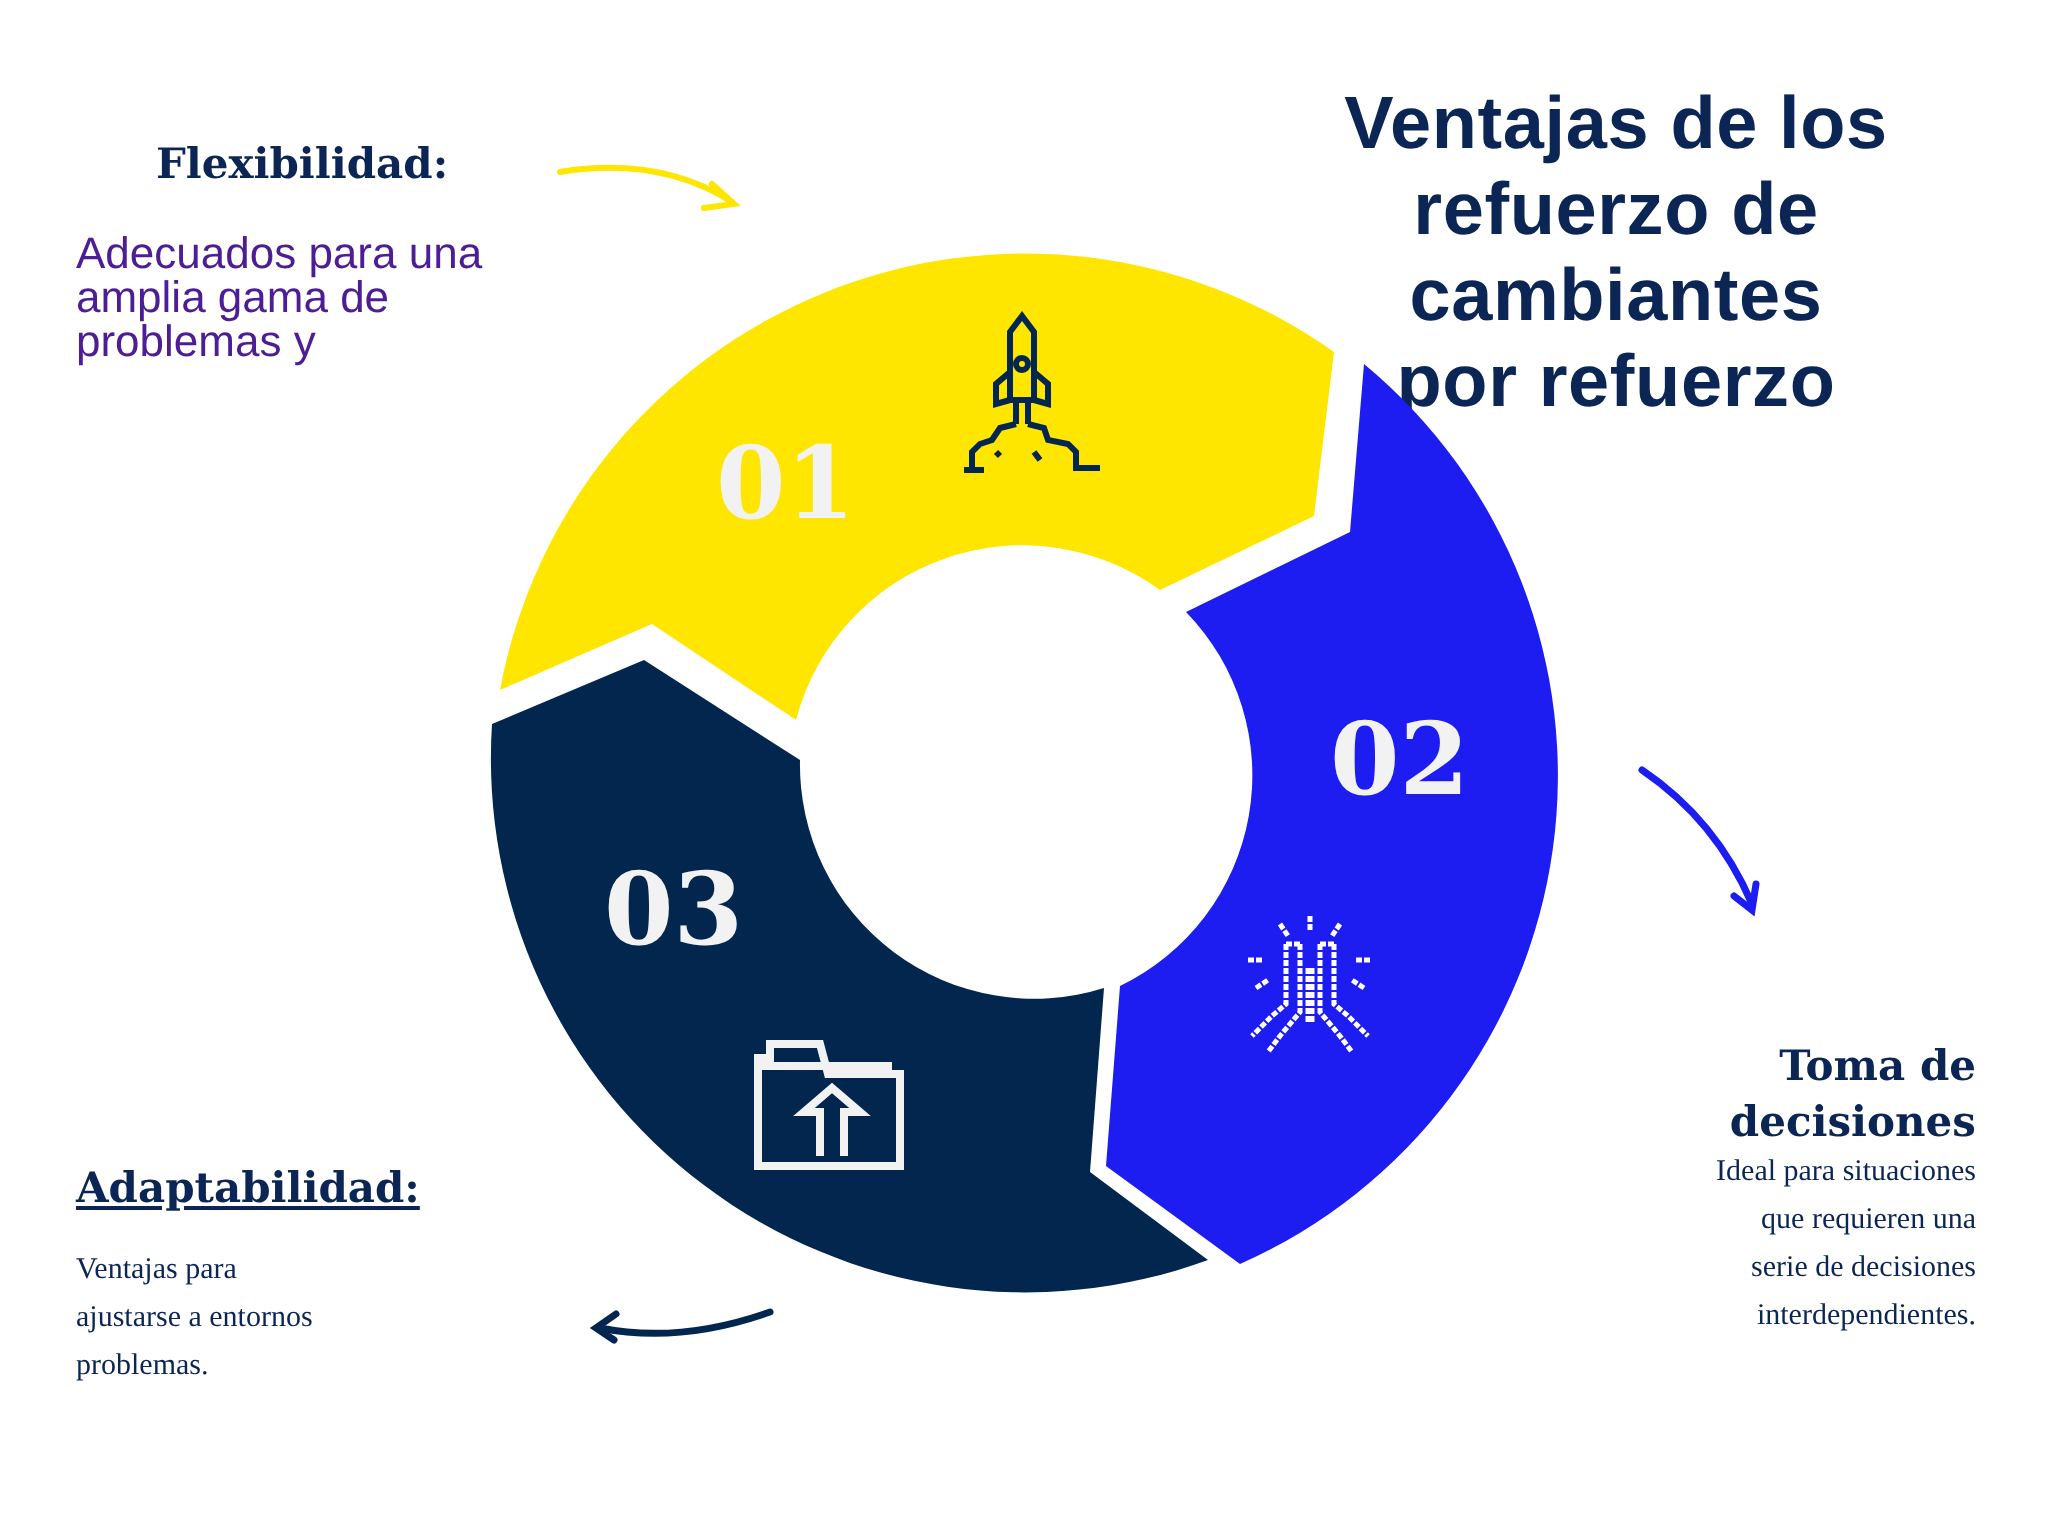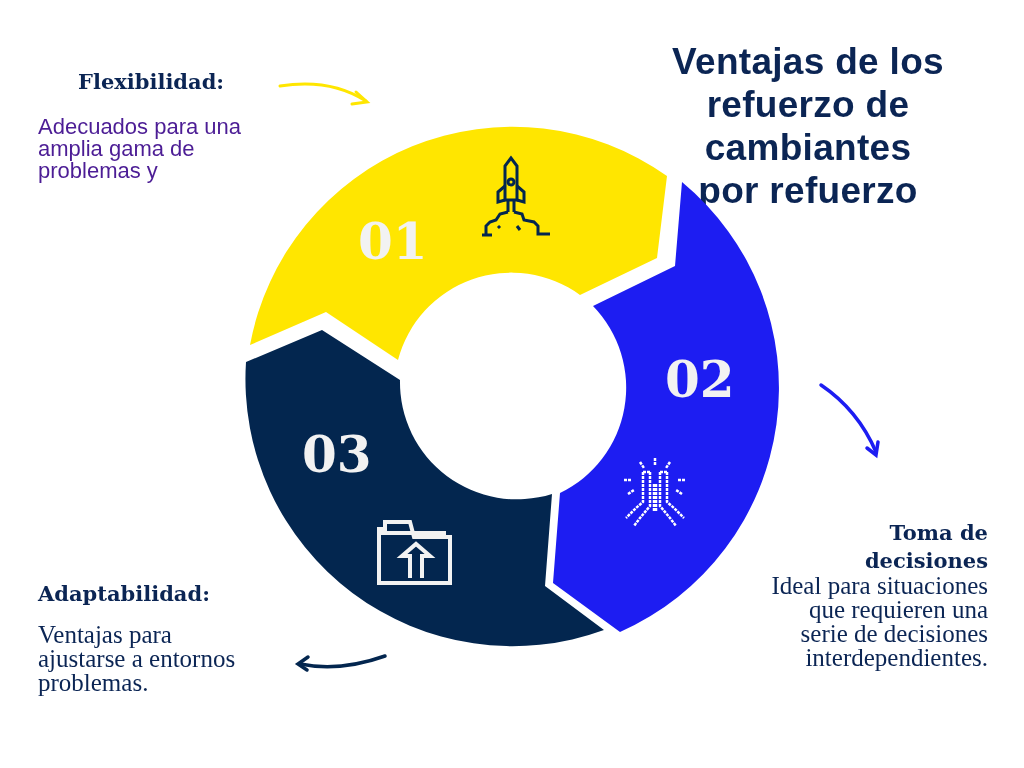--- a/index.html
+++ b/index.html
@@ -14,21 +14,21 @@
       position: absolute; color: #0b2554;
       font-family: "DejaVu Serif", serif; font-weight: bold;
       font-size: 21px; line-height: 28px;
     }
     .body-sans {
       position: absolute; color: #4c1d95;
       font-family: "Liberation Sans", sans-serif; font-size: 22px; line-height: 22px;
     }
     .body-serif {
       position: absolute; color: #0b2554;
-      font-family: "Liberation Serif", serif; font-size: 25px; line-height: 24px;
+      font-family: "Liberation Serif", serif; font-size: 15px; line-height: 24px;
     }
     svg.diagram { position: absolute; left: 0; top: 0; }
     .num { font-family: "DejaVu Serif", serif; font-weight: bold; font-size: 50px; fill: #f2f2f2; }
   </style>
 </head>
 <body>
 
 <div class="title">
   <div>Ventajas de los</div>
   <div>refuerzo de</div>
@@ -47,21 +47,21 @@
   <div>Toma de</div>
   <div>decisiones</div>
 </div>
 <div class="body-serif" style="right:36px; top:574px; text-align:right;">
   <div>Ideal para situaciones</div>
   <div>que requieren una</div>
   <div>serie de decisiones</div>
   <div>interdependientes.</div>
 </div>
 
-<div class="head" style="left:38px; top:580px;">Adaptabilidad:</div>
+<div class="head" style="left:38px; top:580px;text-decoration:underline;">Adaptabilidad:</div>
 <div class="body-serif" style="left:38px; top:623px;">
   <div>Ventajas para</div>
   <div>ajustarse a entornos</div>
   <div>problemas.</div>
 </div>
 
 <svg class="diagram" width="1024" height="768" viewBox="0 0 1024 768">
 
   <path d="M 246 362 L 322 330 L 400 380 A 117 117 0 0 0 552 494 L 545 586 L 604 630 A 267 267 0 0 1 246 362 Z" fill="#03264f"></path>
 

